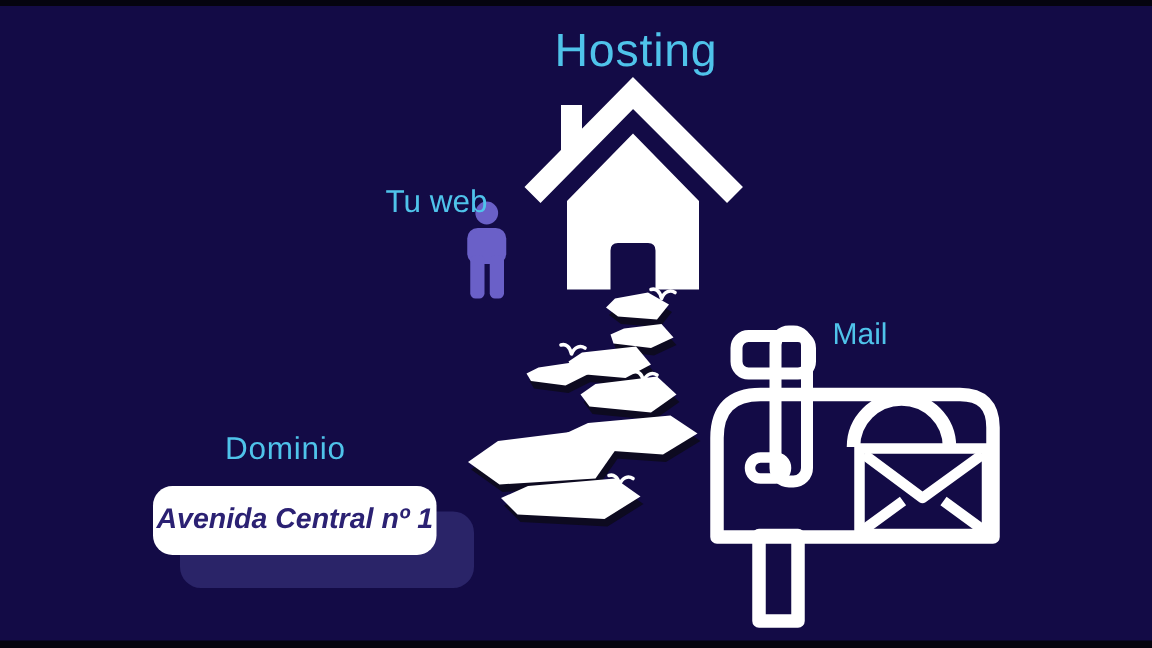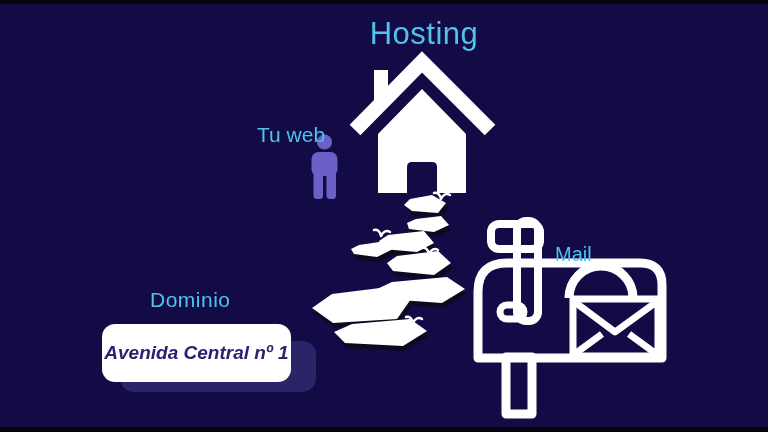--- a/index.html
+++ b/index.html
@@ -10,23 +10,23 @@
   html,body{width:768px;height:432px;overflow:hidden;}
   body{font-family:"Liberation Sans",sans-serif;background:var(--c-bg);position:relative;}
   .canvas{position:absolute;left:0;top:0;width:768px;height:432px;background:var(--c-bg);}
   .bar{position:absolute;left:0;width:768px;background:var(--c-bar);}
   .bar.top{top:0;height:4px;}
   .bar.bottom{bottom:0;height:5px;}
   .label{position:absolute;color:var(--c-accent);font-weight:400;white-space:nowrap;}
   .lbl-hosting{left:424px;top:16px;transform:translateX(-50%);font-size:31px;letter-spacing:.5px;}
   .lbl-tuweb{left:257px;top:102px;font-size:21px;margin-top:21px;}
   .lbl-dominio{left:150px;top:288px;font-size:21px;letter-spacing:.5px;}
-  .lbl-mail{left:555px;top:243px;font-size:20px;}
+  .lbl-mail{left:555px;top:212px;font-size:20px;}
   .sign-shadow{position:absolute;left:120px;top:341px;width:196px;height:51px;border-radius:14px;background:var(--c-sign-shadow);}
-  .sign{position:absolute;left:102px;top:324px;width:189px;height:58px;border-radius:13px;background:var(--c-white);display:flex;align-items:center;justify-content:center;}
+  .sign{position:absolute;left:102px;top:324px;width:189px;height:46px;border-radius:13px;background:var(--c-white);display:flex;align-items:center;justify-content:center;}
   .sign span{color:var(--c-sign-text);font-style:italic;font-weight:600;font-size:19px;white-space:nowrap;}
   svg.scene{position:absolute;left:0;top:0;}
   .f-white{fill:var(--c-white);}
   .f-bg{fill:var(--c-bg);}
   .f-person{fill:var(--c-person);}
   .f-shadow{fill:var(--c-stone-shadow);}
   .s-white{stroke:var(--c-white);fill:none;stroke-linejoin:round;}
   .s-roof{stroke:var(--c-white);fill:none;stroke-width:15;stroke-linejoin:miter;}
   .s-grass{stroke:var(--c-white);fill:none;stroke-width:2.4;stroke-linecap:round;}
 </style>

